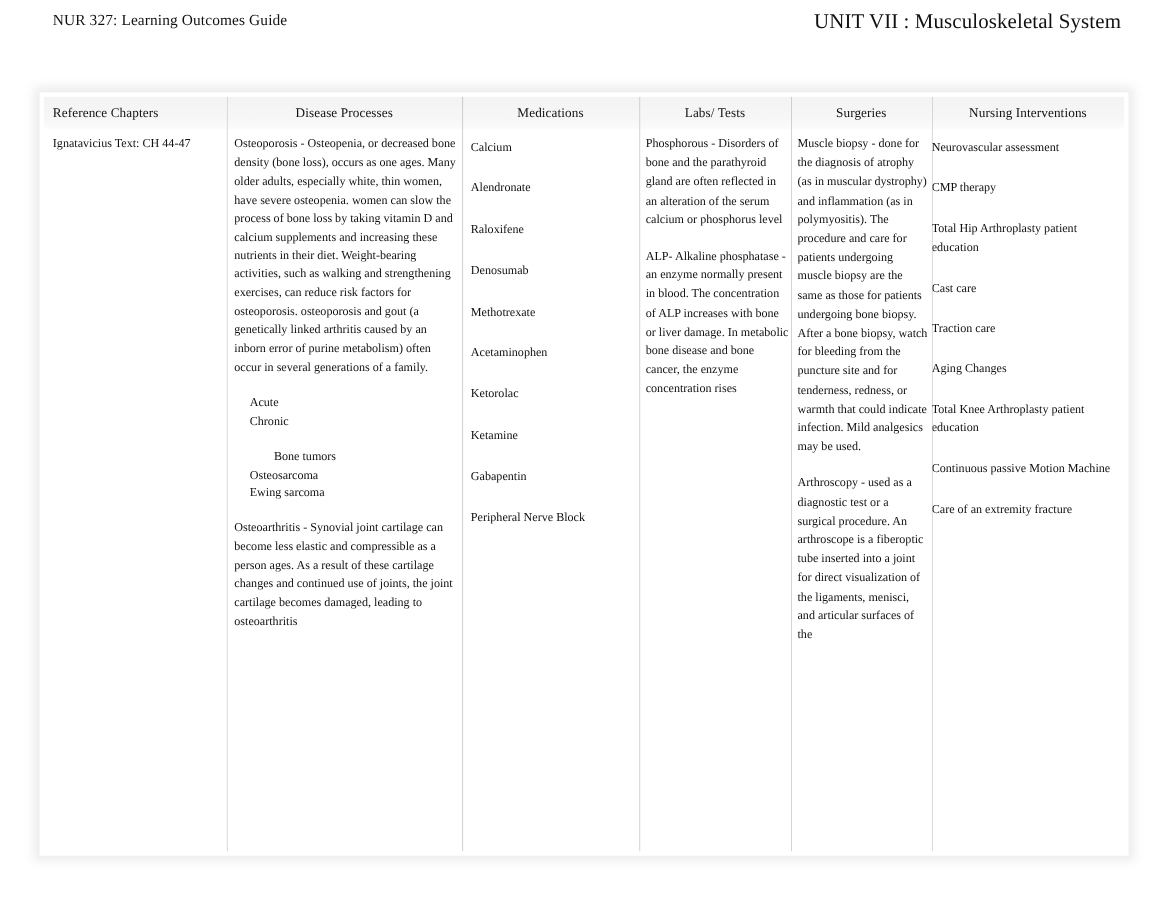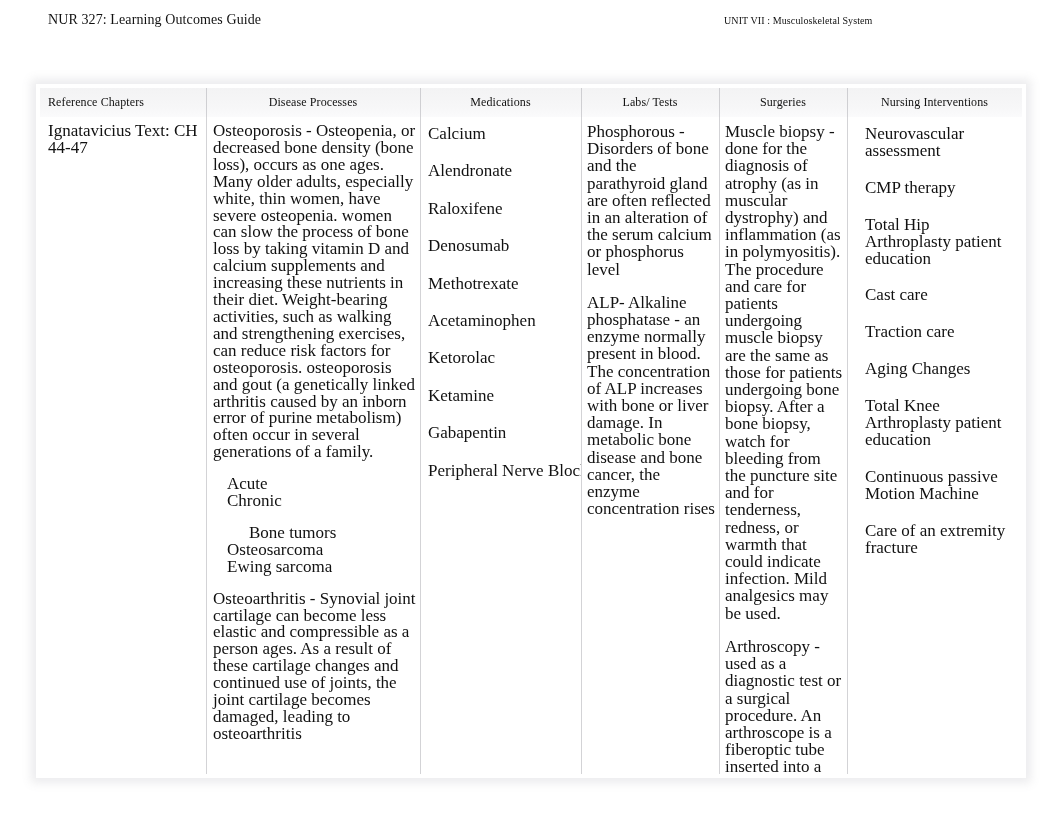--- a/index.html
+++ b/index.html
@@ -26,22 +26,22 @@
     display: flex;
     align-items: center;
   }
   .page-header .hdr-left {
     font-size: 14px;
     letter-spacing: 0.1px;
     white-space: nowrap;
   }
   .page-header .hdr-right {
     position: absolute;
-    left: 676px;
-    font-size: 10px;
+    left: 692px;
+    font-size: 19px;
     letter-spacing: 0.1px;
     white-space: nowrap;
   }
 
   
   .table-shell {
     position: absolute;
     left: 40px;
     top: 88px;
     width: 982px;
@@ -92,21 +92,21 @@
     justify-content: center;
     font-size: 12px;
     letter-spacing: 0.1px;
     white-space: nowrap;
     background: linear-gradient(to bottom, #f3f3f4 0%, #f7f7f8 70%, #fbfbfc 100%);
   }
   .col-1 > .col-head { justify-content: flex-start; padding-left: 8px; }
 
   .col-body {
     padding: 6px 8px 0 8px;
-    font-size: 17px;
+    font-size: 11px;
     line-height: 16.9px;
   }
 
   p.blk {
     margin: 0 0 15px 0;
     text-align: left;
   }
   p.blk:last-child { margin-bottom: 0; }
 
   .sub {
@@ -122,21 +122,21 @@
 
   .nurse-item {
     margin: 0 0 20px 0;
   }
   .nurse-item:first-child { margin-top: 3px; }
 
   .col-2 .col-body { padding-left: 7px; padding-right: 4px; }
   .col-3 .col-body { padding-left: 8px; }
   .col-4 .col-body { padding-left: 6px; padding-right: 2px; }
   .col-5 .col-body { padding-left: 6px; padding-right: 3px; }
-  .col-6 .col-body { padding-left: 18px; padding-right: 4px; }
+  .col-6 .col-body { padding-left: 0; padding-right: 4px; }
 
   .col-4 .col-body, .col-5 .col-body { line-height: 17.2px; }
   .col-4 p.blk, .col-5 p.blk { margin-bottom: 16px; }
 </style>
 </head>
 <body>
 
 <div class="page-header">
   <span class="hdr-left">NUR 327: Learning Outcomes Guide</span>
   <span class="hdr-right">UNIT VII : Musculoskeletal System</span>

